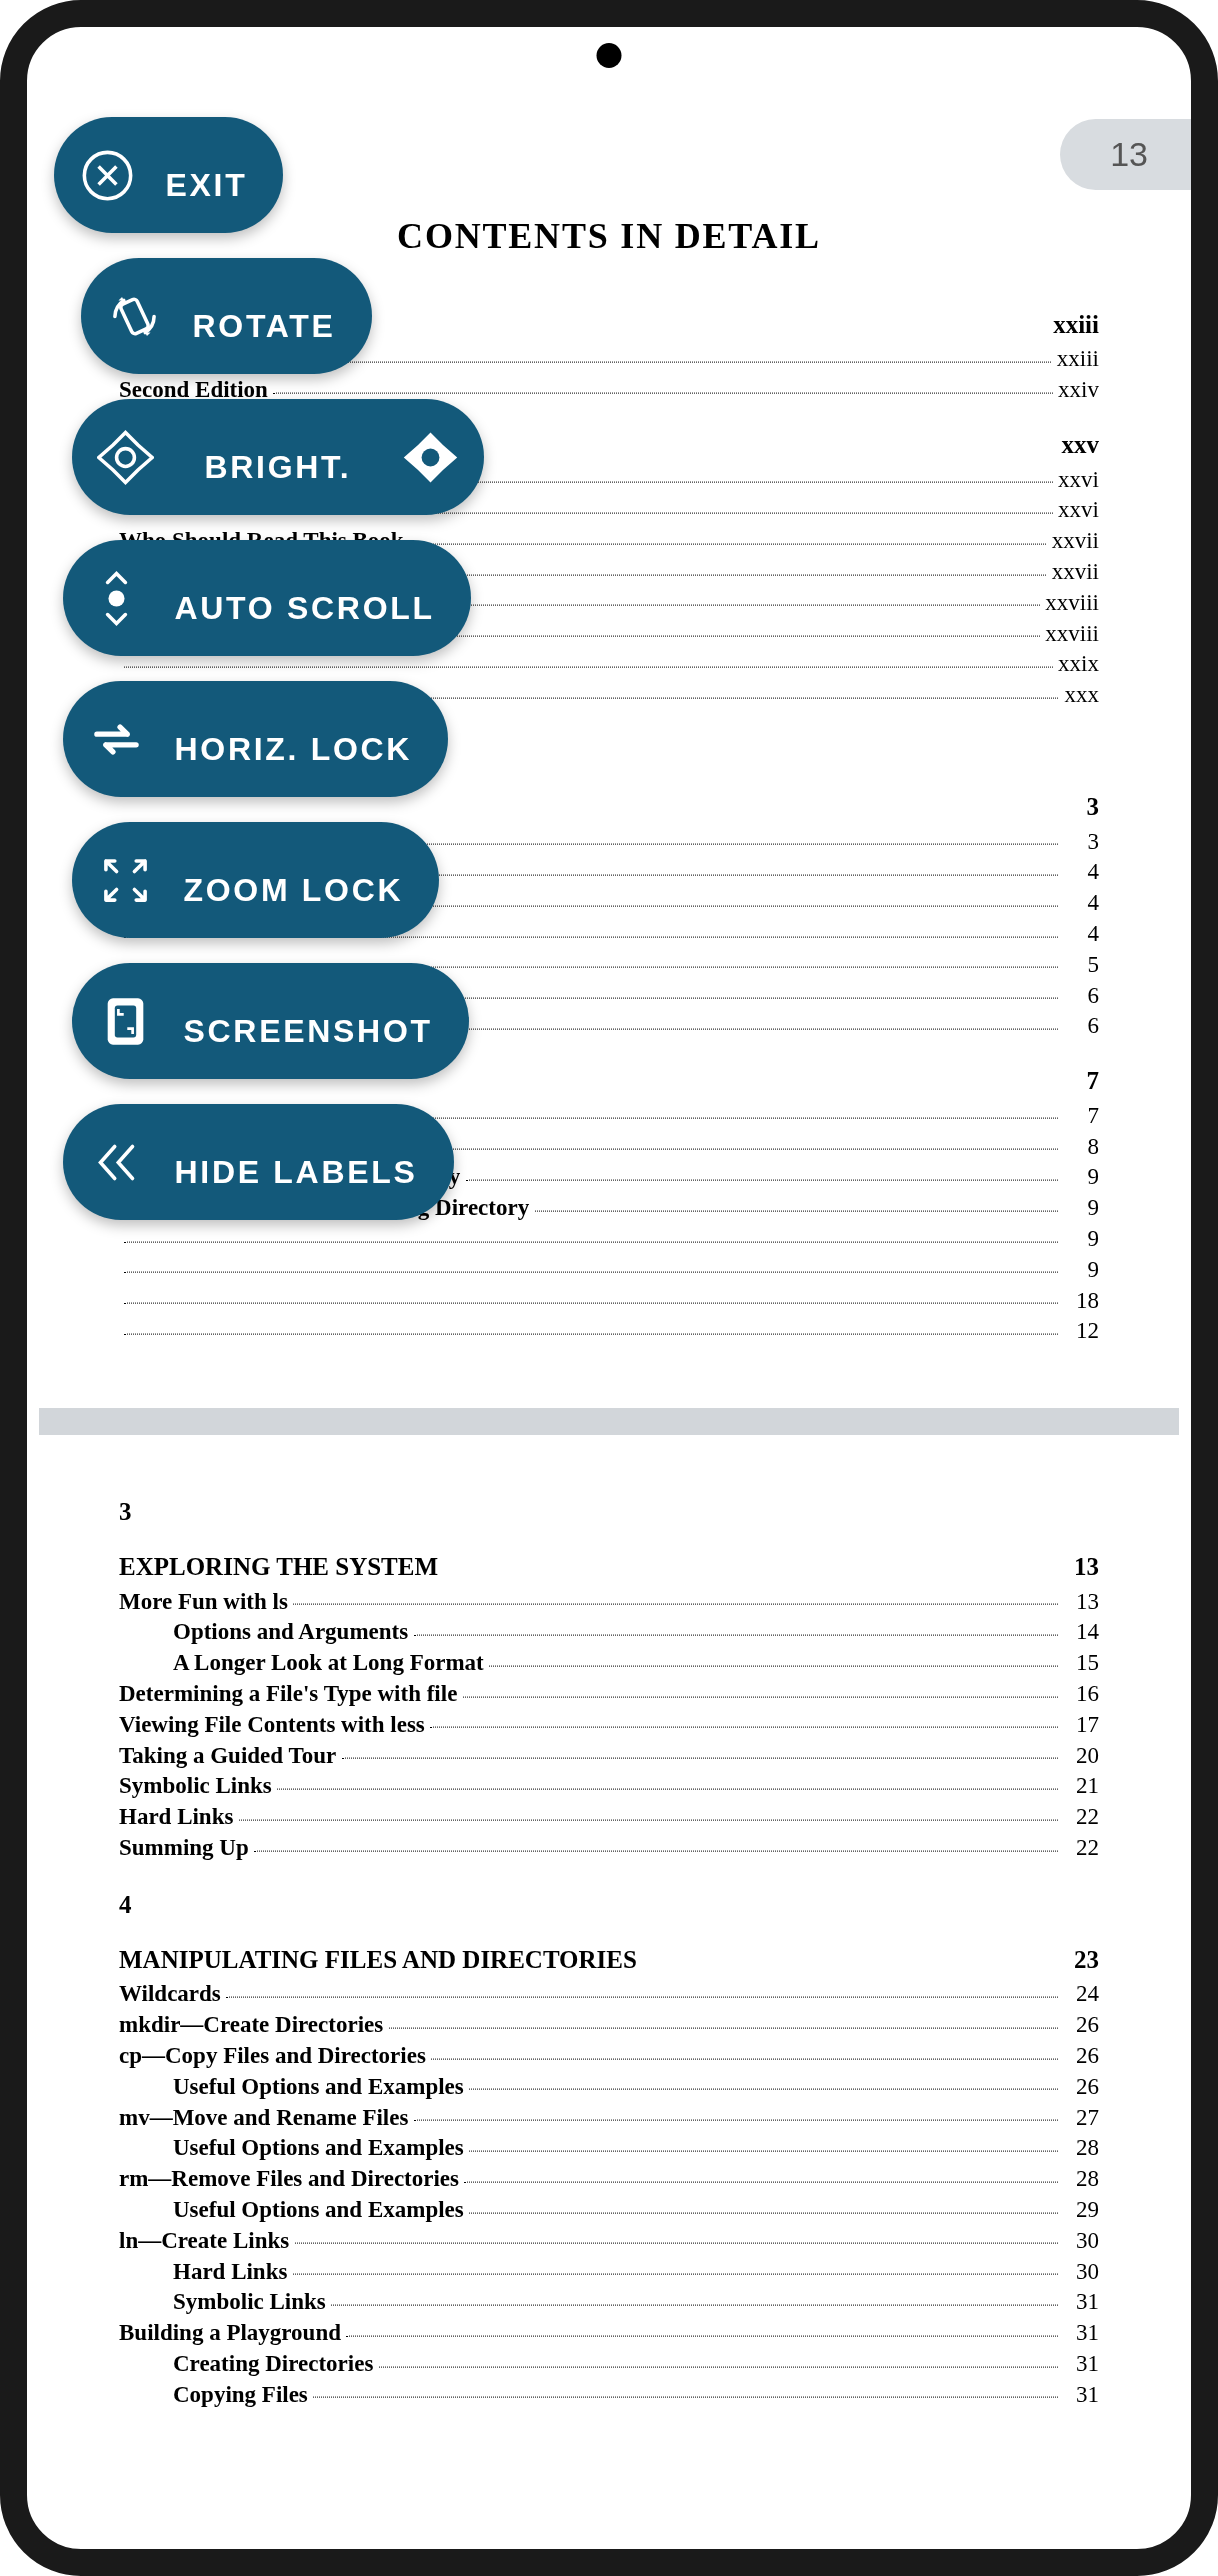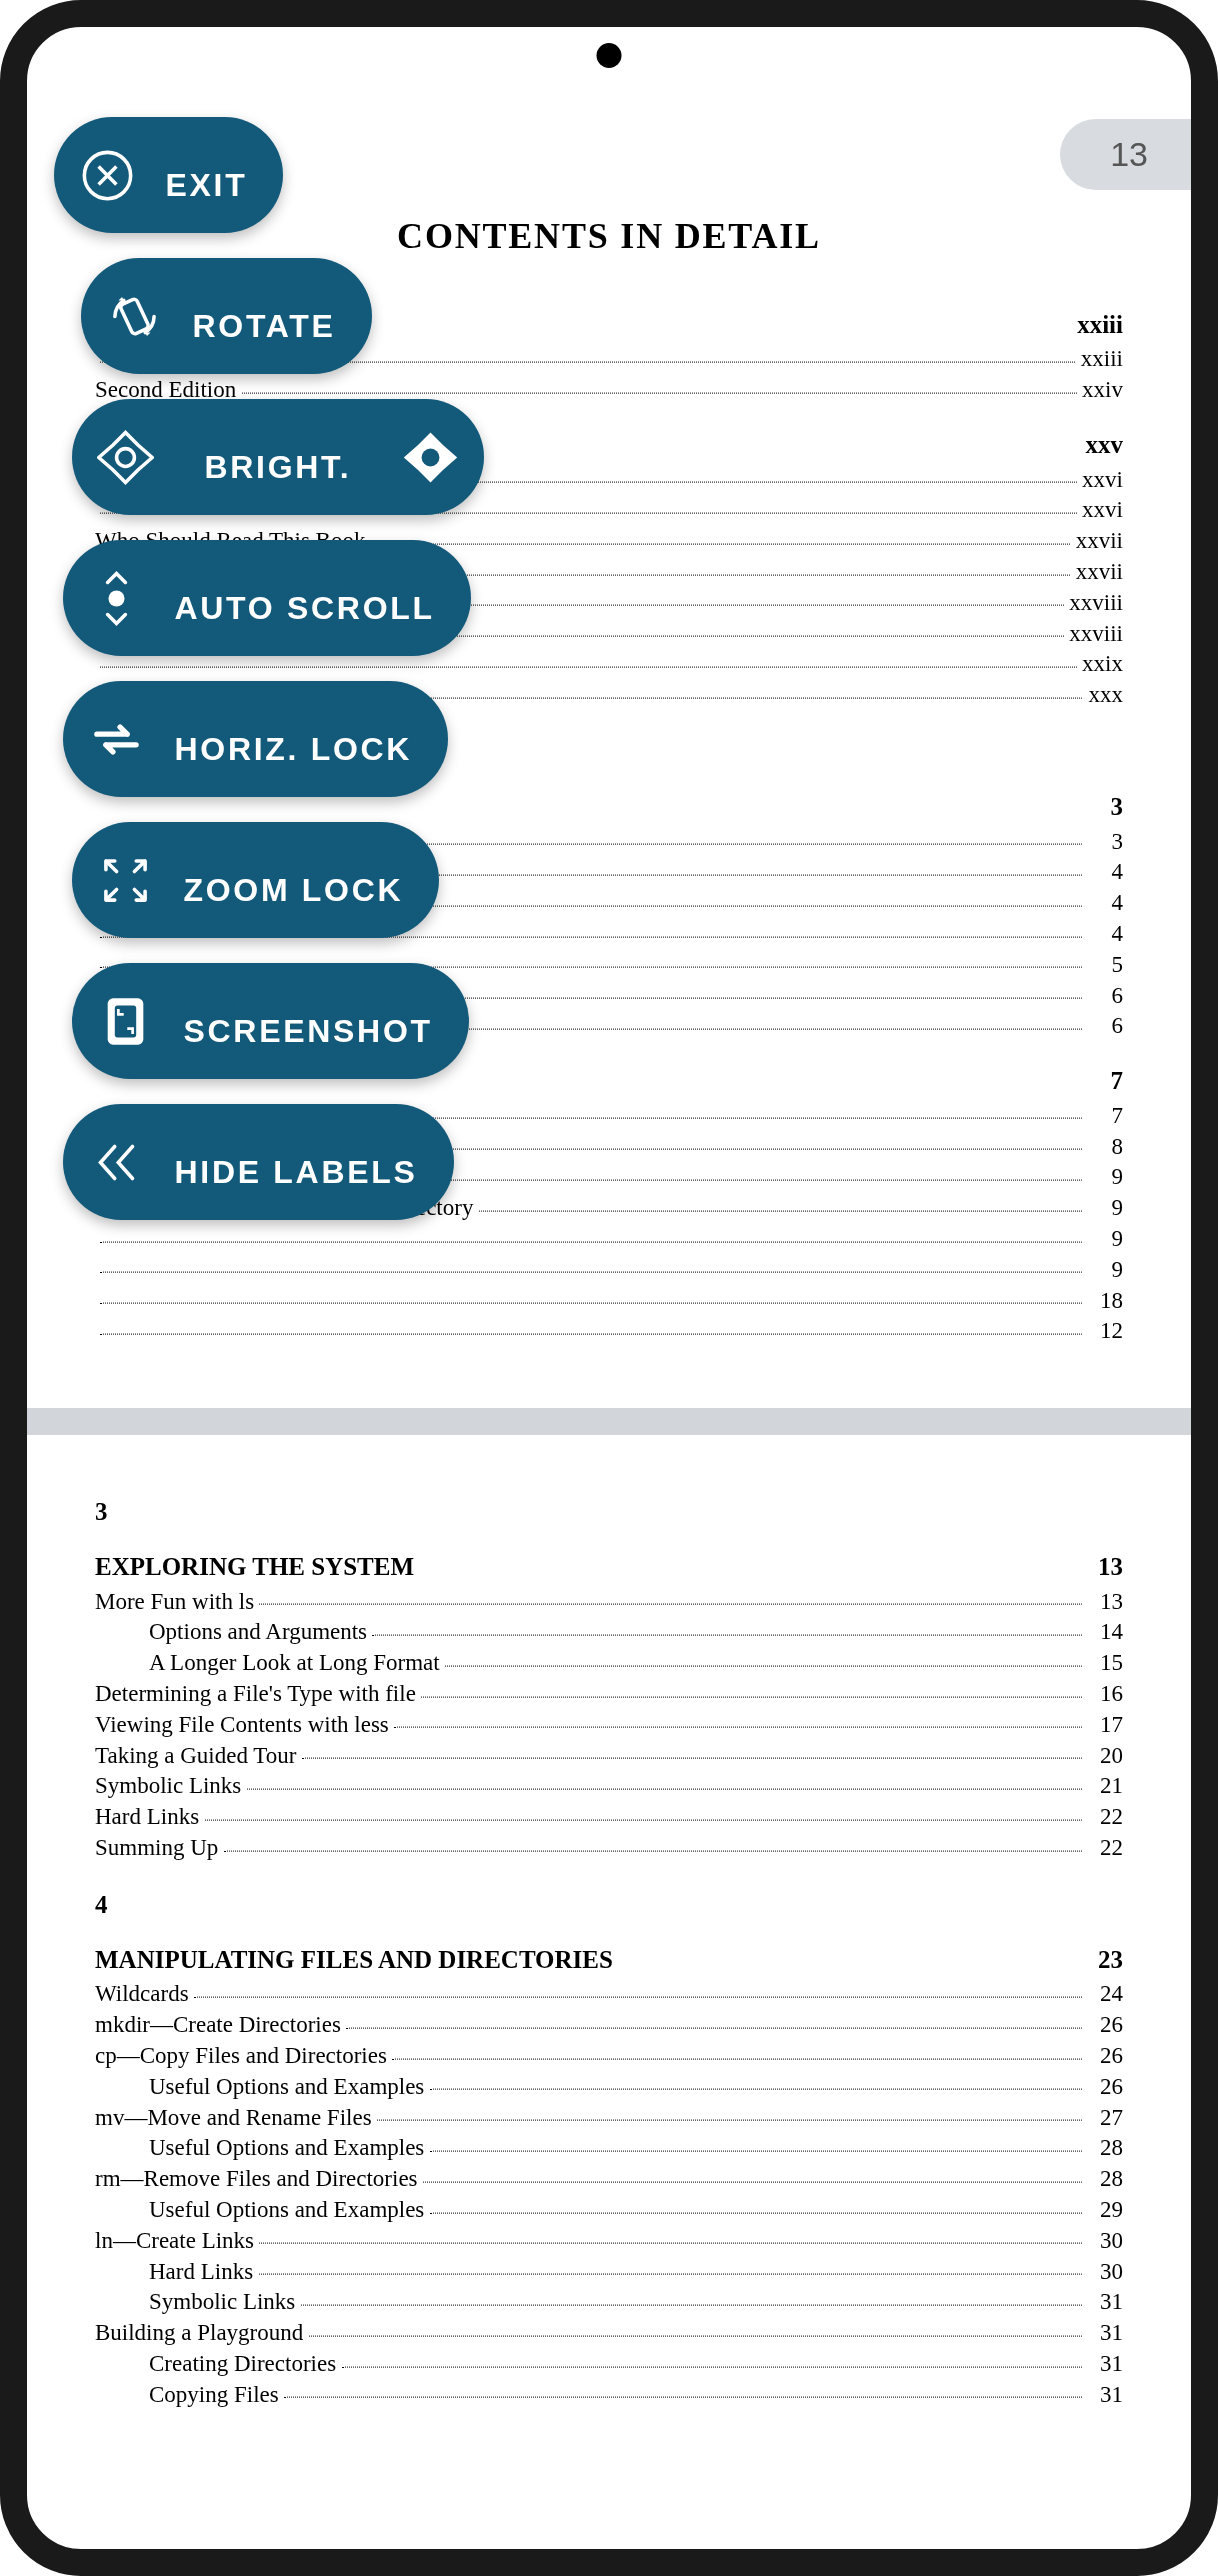--- a/index.html
+++ b/index.html
@@ -73,35 +73,35 @@
 .fab .label {
   font-size: 32px; font-weight: 700; letter-spacing: 2.7px; text-transform: uppercase;
   white-space: nowrap;
   margin-top: 20px;
 }
 .fab.bright { padding-right: 21.5px; gap: 48px; }
 .fab .icon2 { width: 63px; height: 63px; display:flex; align-items:center; justify-content:center; }
 
 .doc {
   position: absolute; inset: 0;
-  padding: 0 68px;
+  padding: 0 92px;
   font-family: Georgia, "Times New Roman", serif;
   color: #000;
 }
 .doc h1 {
   text-align: center;
   font-size: 36px;
   font-weight: 900;
   letter-spacing: 1.8px;
   margin: 116px 0 54px;
 }
 .toc-line { display:flex; font-size: 23px; line-height: 29px; margin: 1.8px 0; }
 .toc-line.l1 .t { padding-left: 0; }
 .toc-line.l2 .t { padding-left: 54px; }
-.toc-line .t { white-space: nowrap; }
+.toc-line .t { white-space: nowrap; font-weight: bold; }
 .toc-line .dots {
   flex: 1;
   border-bottom: 1.8px dotted #000;
   margin: 0 5.4px 5.4px 5.4px;
   transform: translateY(-5.4px);
 }
 .toc-line .p { white-space: nowrap; min-width: 36px; text-align:right; }
 .sec-head {
   display:flex; justify-content: space-between;
   font-weight: 900; font-size: 25px; margin-top: 27px; margin-bottom: 5.4px;

